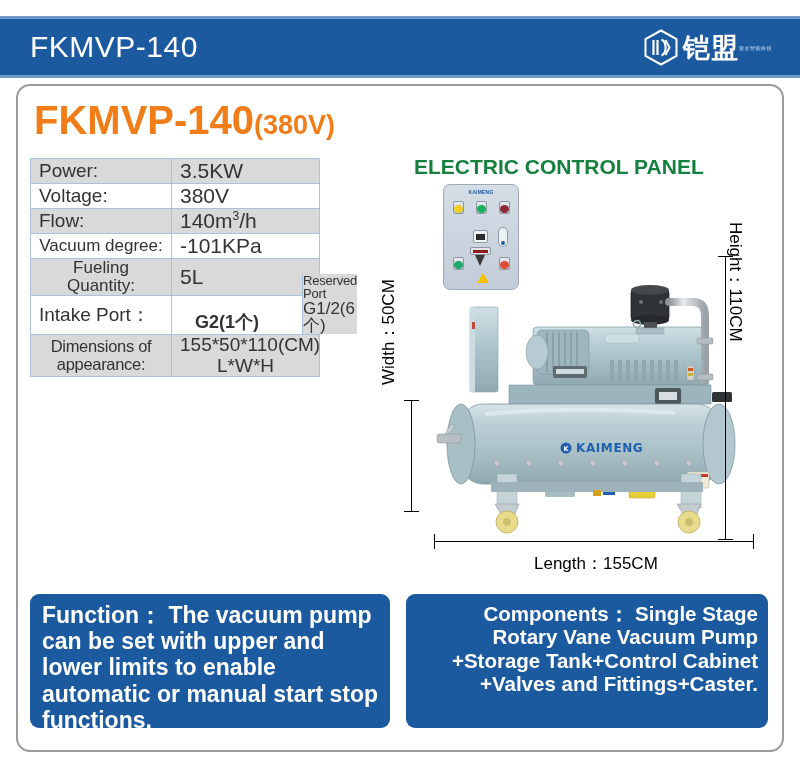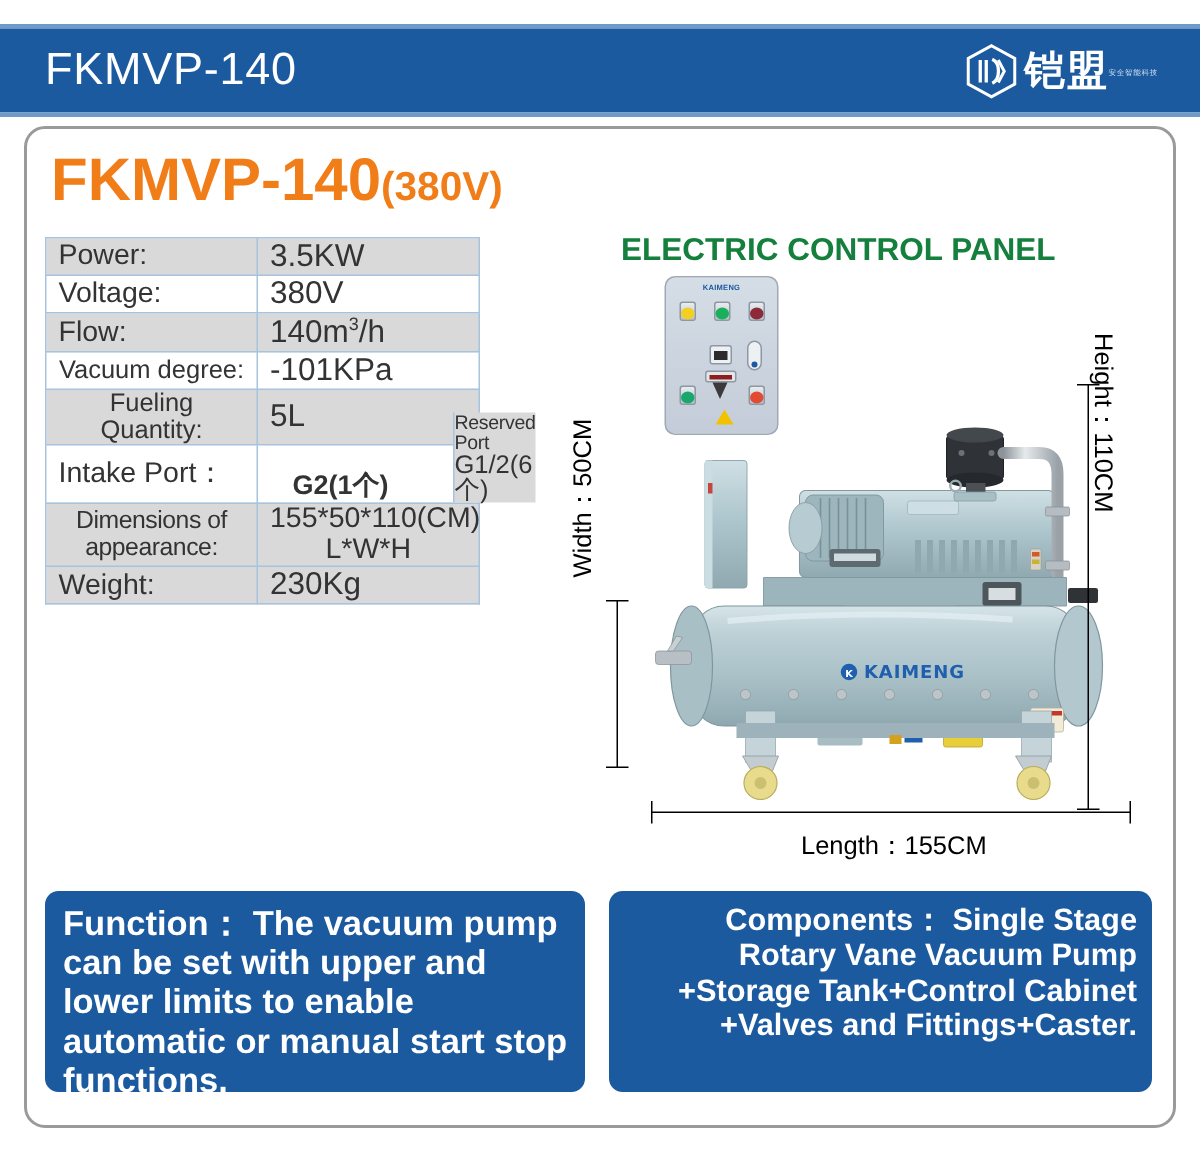--- a/index.html
+++ b/index.html
@@ -195,24 +195,20 @@
           </div>
         </div>
       </td>
     </tr>
     <tr class="odd">
       <td class="lbl tight">Dimensions of appearance:</td>
       <td class="val small">
         <div>155*50*110(CM)</div>
         <div>L*W*H</div>
       </td>
-    </tr>
-    <tr class="odd">
-      <td class="lbl">Weight:</td>
-      <td class="val">230Kg</td>
     </tr>
   </tbody>
 </table>
 
 <div class="note left">Function：  The vacuum pump can be set with upper and lower limits to enable automatic or manual start stop functions.</div>
 <div class="note right">Components：  Single Stage Rotary Vane Vacuum Pump +Storage Tank+Control Cabinet +Valves and Fittings+Caster.</div>
 
 <div class="panel-caption">ELECTRIC CONTROL PANEL</div>
 
 <div class="ctrl-panel">

